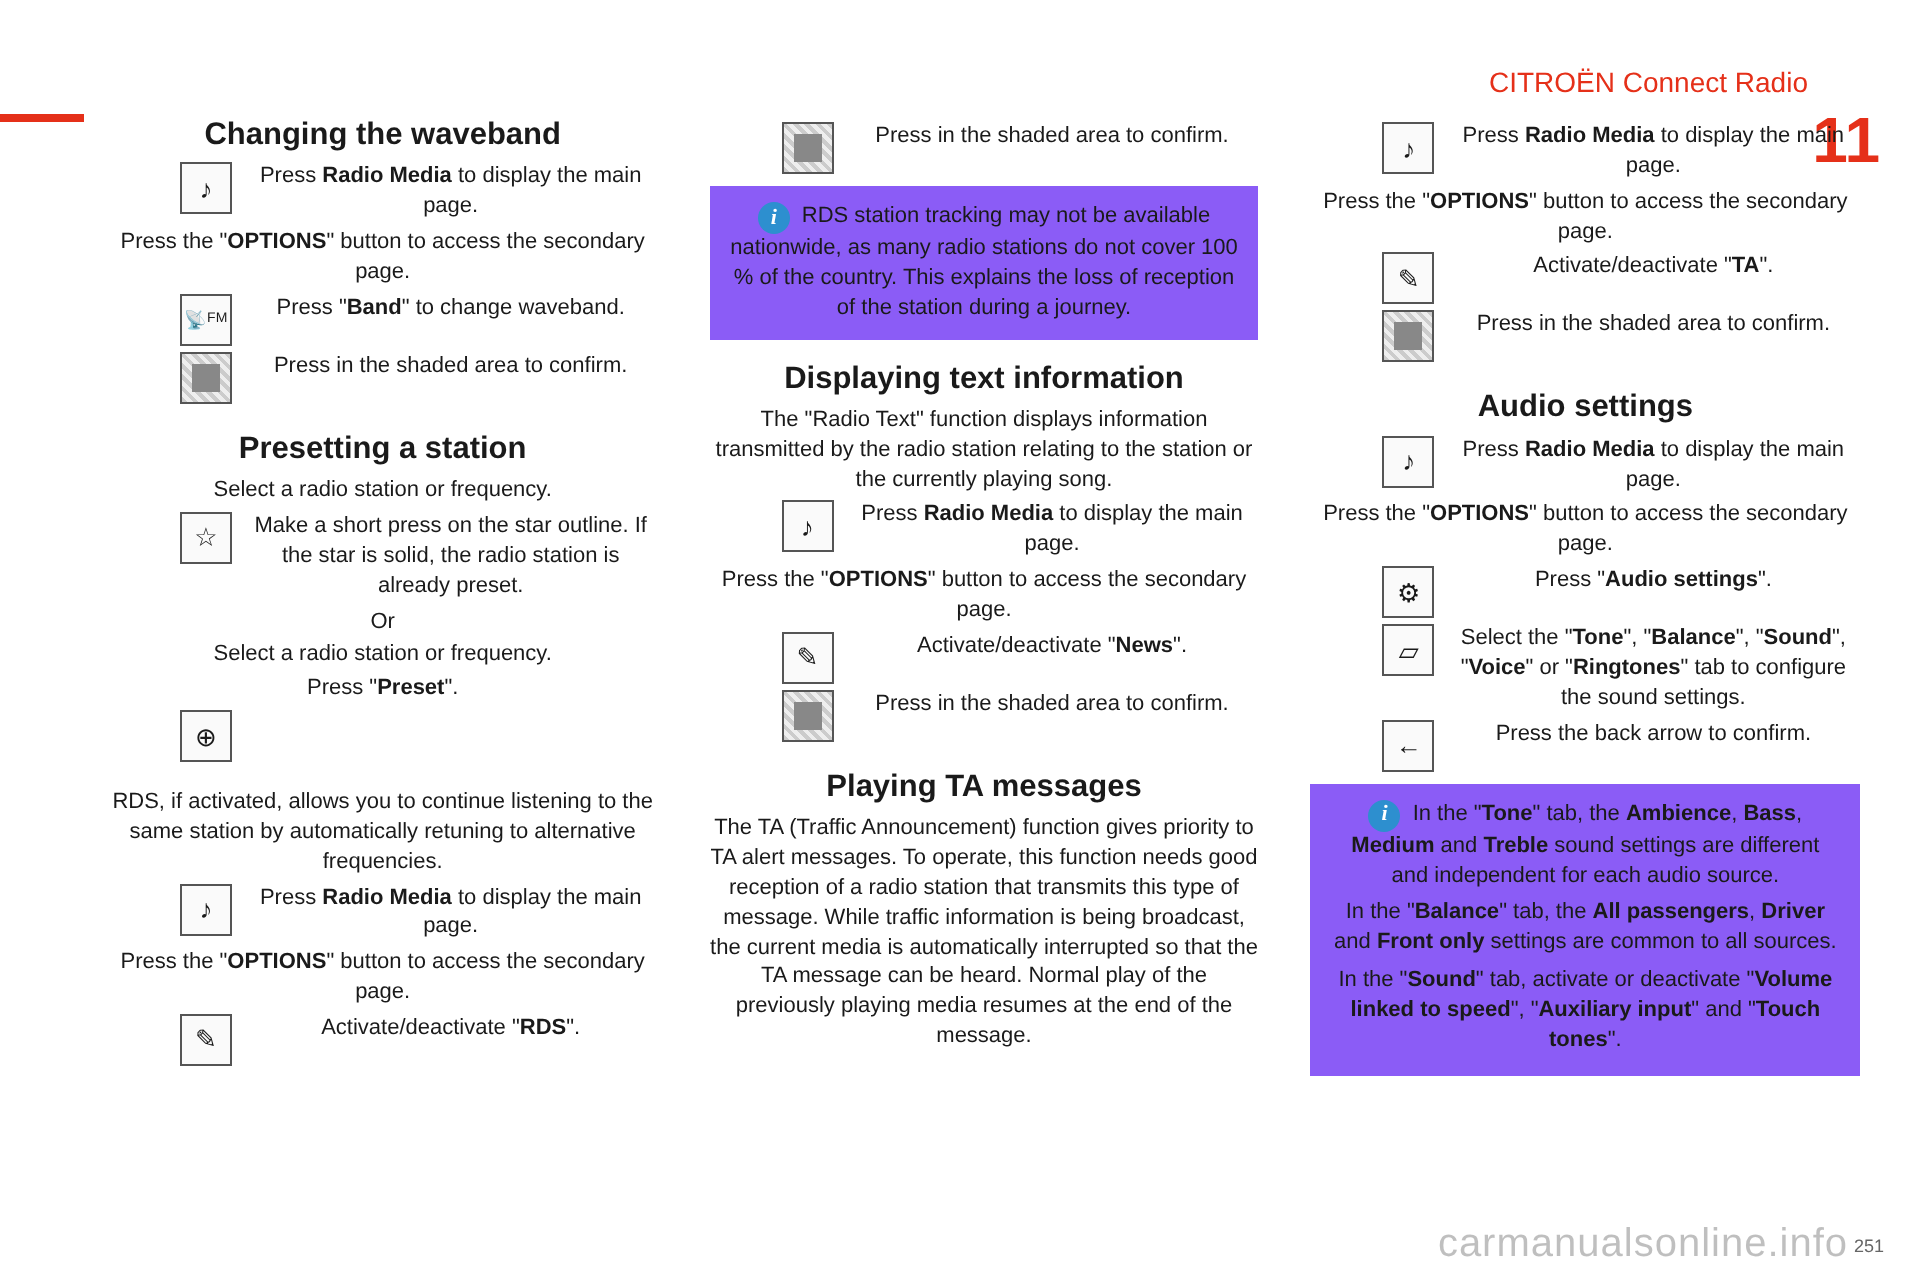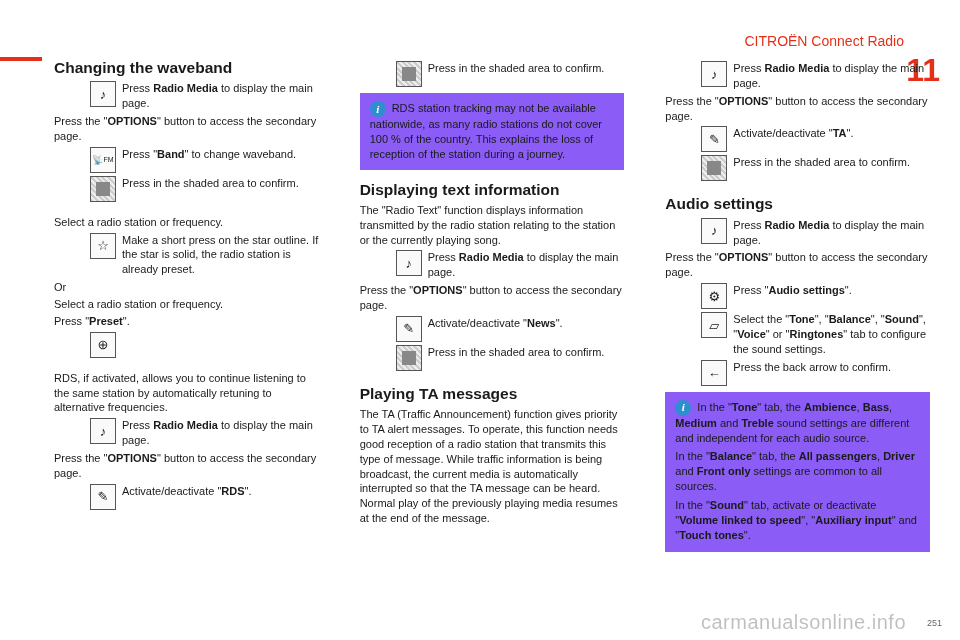--- a/index.html
+++ b/index.html
@@ -39,34 +39,35 @@
   .page-num {
     position: absolute;
     bottom: 12px;
     right: 18px;
     font-size: 9px;
     color: #666;
   }
   .watermark {
     position: absolute;
     bottom: 6px;
-    right: 54px;
+    right: 36px;
     font-size: 20px;
     color: rgba(0,0,0,0.25);
     font-family: Arial, sans-serif;
     letter-spacing: 0.5px;
   }
   .cols {
     position: absolute;
     top: 58px;
     left: 54px;
     right: 30px;
     bottom: 40px;
     display: flex;
-    gap: 41px;
+    gap: 26px;
+    text-align: center;
   }
   .col { flex: 1 1 0; }
   h2 {
     font-size: 15.5px;
     font-weight: bold;
     margin-bottom: 4px;
     line-height: 1.25;
   }
   p { line-height: 1.35; margin-bottom: 2px; }
   .icon-row { display: flex; align-items: flex-start; gap: 6px; margin: 3px 0; padding-left: 36px; }
@@ -132,20 +133,21 @@
     <div class="icon-row">
       <div class="icon-box" style="font-size:9px;">📡<sub style="font-size:7px;">FM</sub></div>
       <div class="txt">Press "<b>Band</b>" to change waveband.</div>
     </div>
     <div class="icon-row">
       <div class="icon-box shade"></div>
       <div class="txt">Press in the shaded area to confirm.</div>
     </div>
 
     <div class="spacer"></div>
+    <h2>Presetting a station</h2>
     <p>Select a radio station or frequency.</p>
     <div class="icon-row">
       <div class="icon-box">☆</div>
       <div class="txt">Make a short press on the star outline. If the star is solid, the radio station is already preset.</div>
     </div>
     <p>Or</p>
     <p>Select a radio station or frequency.</p>
     <p>Press "<b>Preset</b>".</p>
     <div class="icon-row">
       <div class="icon-box">⊕</div>

